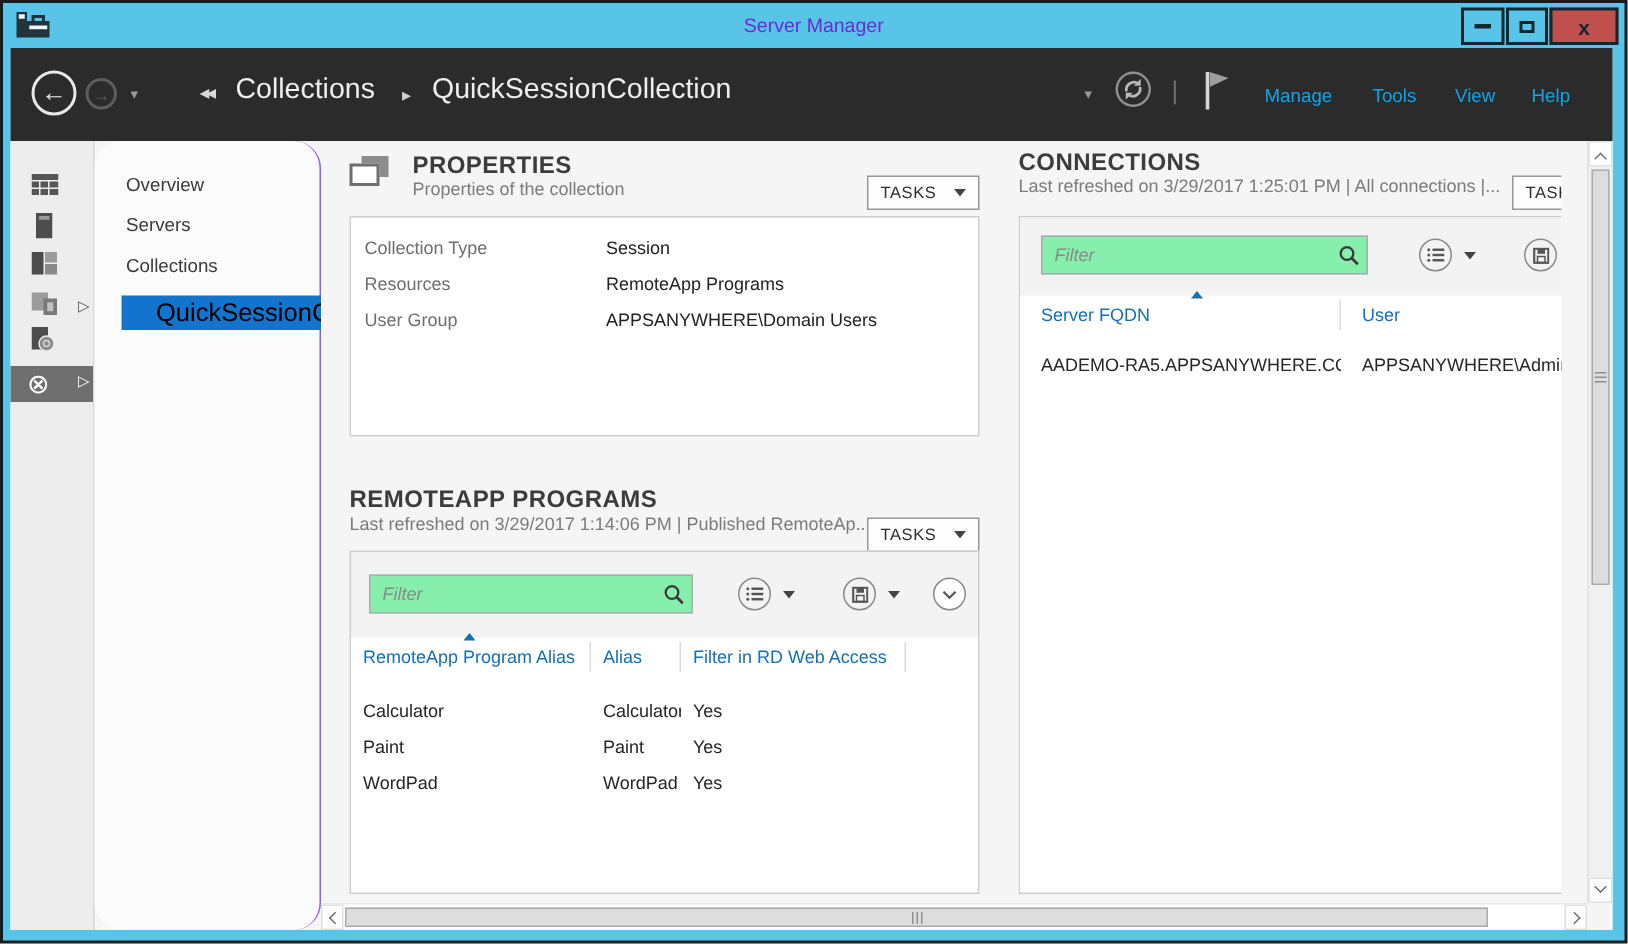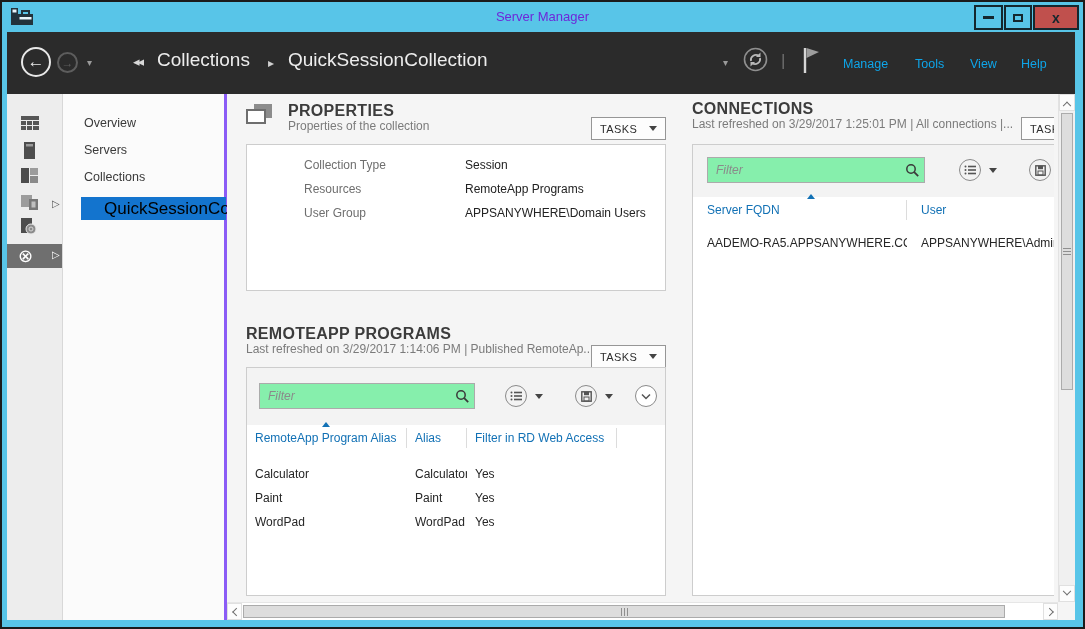--- a/index.html
+++ b/index.html
@@ -41,34 +41,34 @@
 
   
   .body{flex:1;display:flex;min-height:0;}
   .iconstrip{position:relative;width:56px;background:#EDEDED;border-right:1px solid #D8D8D8;flex:none;}
   .strip-ico{position:absolute;left:14px;}
   .strip-expand{position:absolute;left:45px;color:#555;font-size:10px;}
   .strip-selected{position:absolute;left:0;right:0;top:150px;height:24px;background:#6F6F6F;}
   .rds-glyph{position:absolute;left:11px;top:1px;color:#fff;font-size:18px;line-height:22px;}
   .strip-expand-sel{position:absolute;left:45px;top:6px;color:#fff;font-size:10px;line-height:1;}
 
-  .subnav{position:relative;width:164px;background:#FBFBFB;border-right:3px solid #8b5cf6;flex:none;}
+  .subnav{position:relative;width:151px;background:#FBFBFB;border-right:1px solid #8b5cf6;flex:none;border-radius:18px;}
   .subnav-item{position:absolute;left:21px;font-size:12.5px;color:#3a3a3a;}
   .subnav-sel{position:absolute;left:18px;top:103px;width:145px;height:23px;background:#1374CE;}
   .subnav-sel span{display:block;padding-left:23px;line-height:23px;font-size:17px;color:#000000;}
 
   .content{position:relative;flex:1;background:#F5F5F5;overflow:hidden;}
 
   
   .panel-title{font-size:16px;font-weight:bold;color:#3c3c3c;letter-spacing:.3px;}
   .panel-sub{font-size:12px;color:#7b7b7b;}
   .tasks-btn{position:absolute;height:23px;width:75px;background:#FDFDFD;border:1px solid #969696;display:flex;align-items:center;justify-content:space-between;padding:0 8px;font-size:11px;color:#2e2e2e;letter-spacing:.4px;}
   .tri-dn{width:0;height:0;border-left:4px solid transparent;border-right:4px solid transparent;border-top:5px solid #444;}
   .tri-up-blue{position:absolute;width:0;height:0;border-left:4px solid transparent;border-right:4px solid transparent;border-bottom:5px solid #1271B5;}
-  .box{position:absolute;background:#fff;border:1px solid #CDCDCD;padding-left:48px;}
+  .box{position:absolute;background:#fff;border:1px solid #CDCDCD;}
 
   .col-left{position:absolute;left:19px;top:0;width:420px;height:100%;}
   .col-right{position:absolute;left:465px;top:0;width:362px;height:100%;overflow:hidden;}
 
   
   .props-icon{position:absolute;left:0;top:10px;width:28px;height:24px;}
   .pi-back{position:absolute;left:8px;top:0;width:18px;height:14px;background:#8c8c8c;}
   .pi-front{position:absolute;left:0;top:5px;width:20px;height:15px;background:#fff;border:2px solid #6e6e6e;}
   .props-title{position:absolute;left:42px;top:8px;}
   .props-sub{position:absolute;left:42px;top:25px;}

